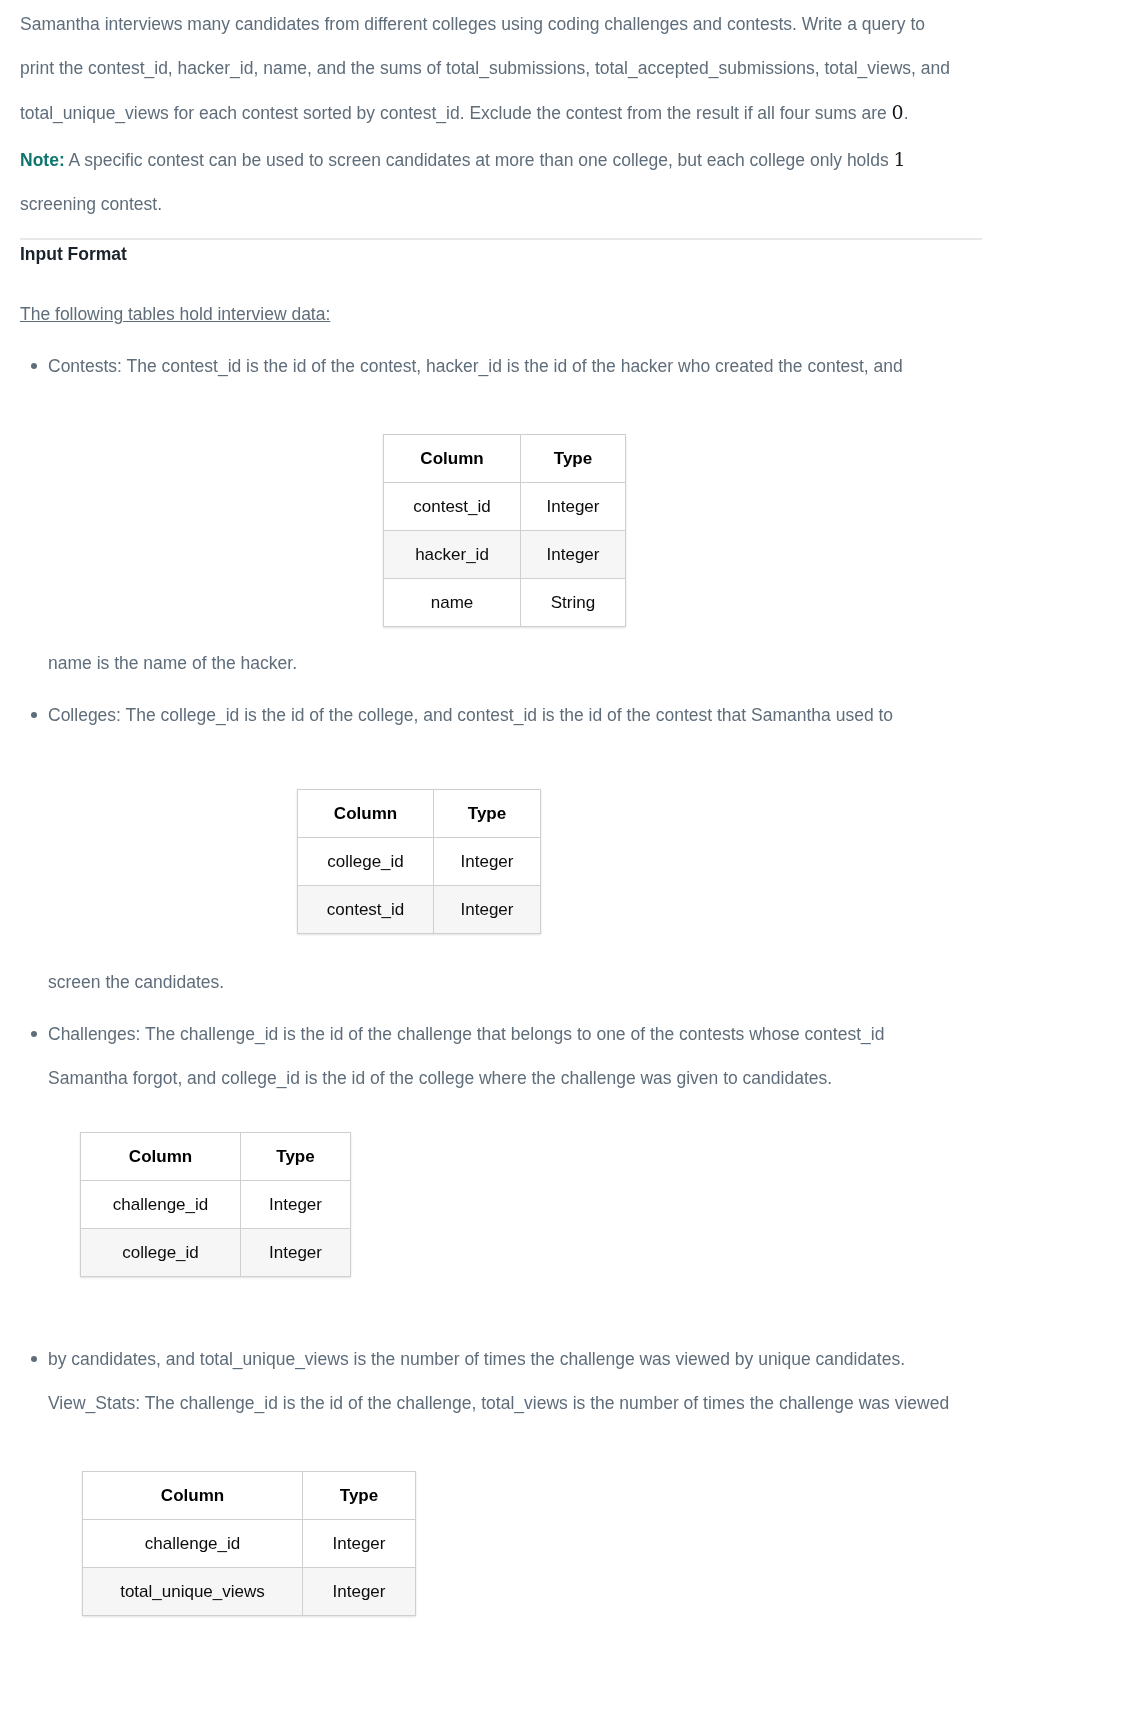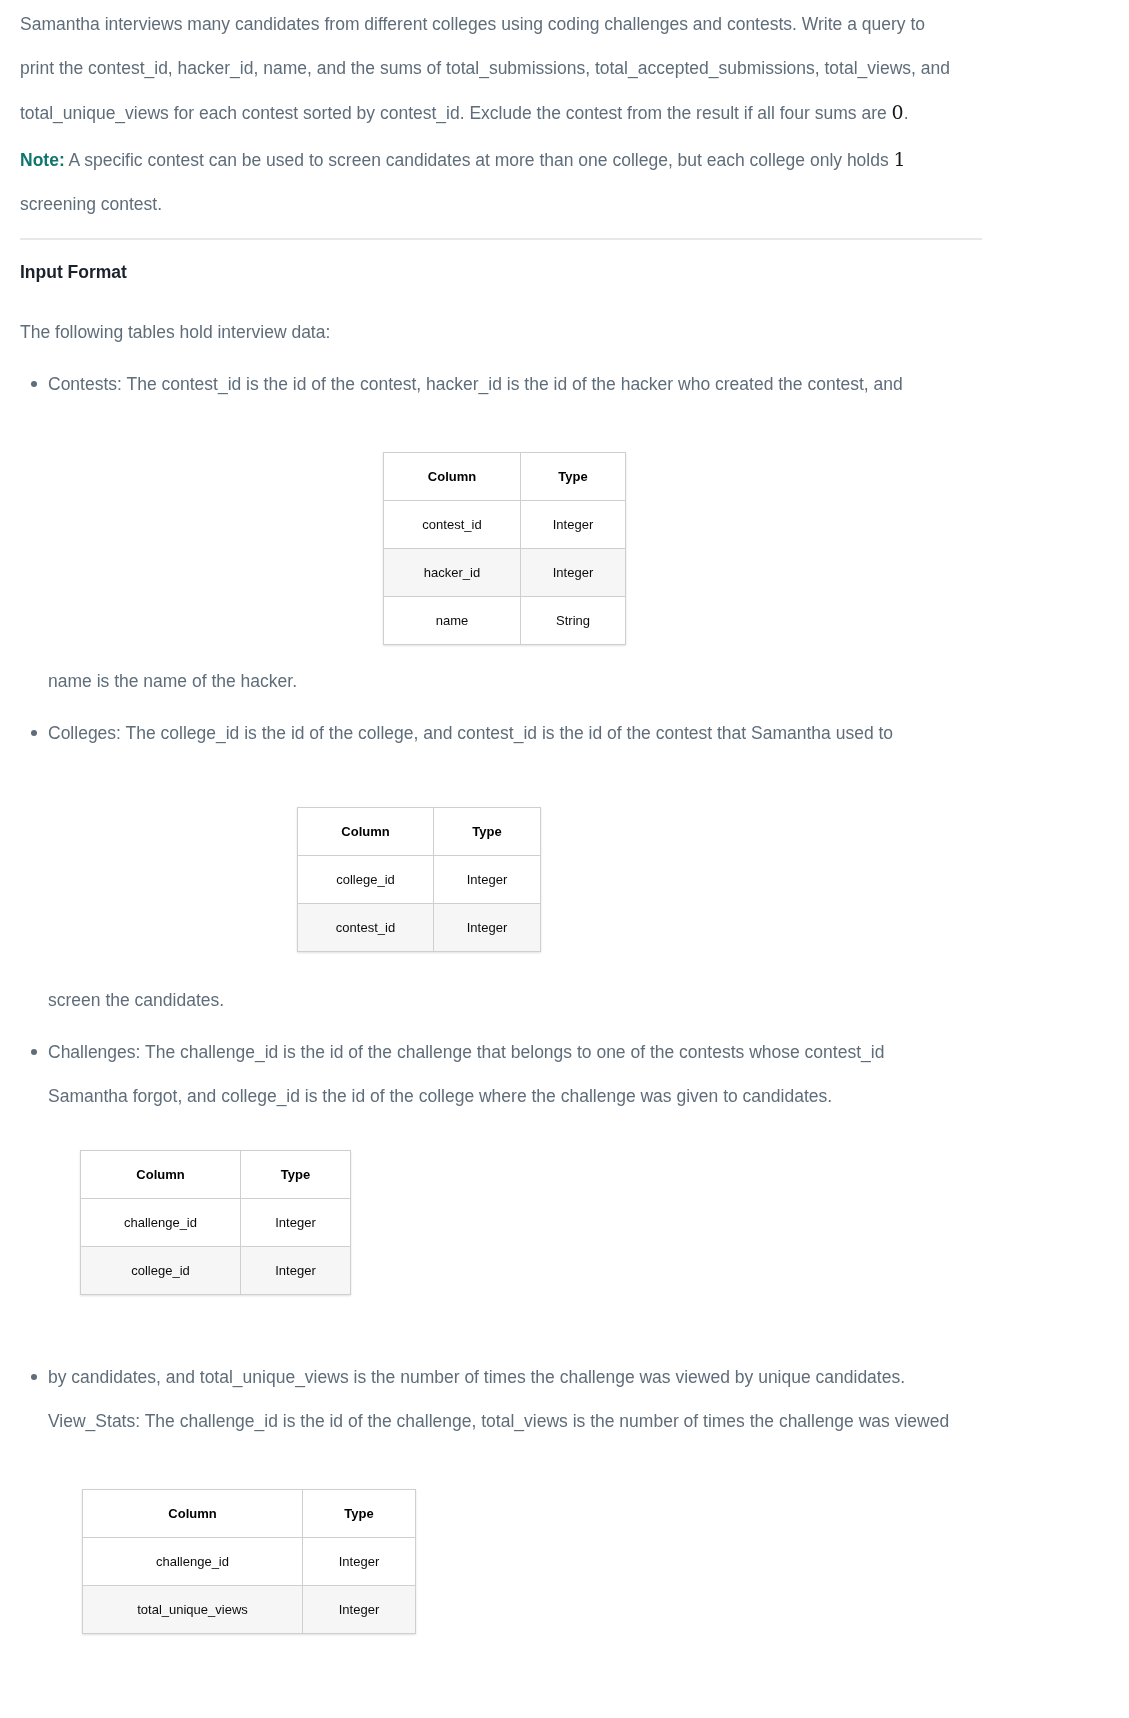--- a/index.html
+++ b/index.html
@@ -18,27 +18,27 @@
   .math{
     font-family:"DejaVu Serif", serif;
     color:#16181d;
     font-size:19px;
   }
   .note-para{margin-top:2px;}
   hr.divider{
     border:none;height:2px;background:#e8e8e8;margin:12px 0 0 0;
   }
   h4.section-heading{
-    margin:18px 0 0 0;
+    margin:0 0 0 0;
     font-size:17.5px;
     line-height:28px;
     font-weight:bold;
     color:#1a222c;
   }
-  .intro-line{margin-top:24px;}
+  .intro-line{margin-top:24px;text-decoration:underline;}
   ul.schema-list{
     list-style:none;
     margin:8px 0 0 0;
     padding:0 0 0 28px;
   }
   ul.schema-list > li{
     position:relative;
     padding-left:0;
     margin:0 0 8px 0;
   }
@@ -48,21 +48,21 @@
     left:-17px;
     top:19px;
     width:6px;height:6px;
     border-radius:50%;
     background:#5f6d7a;
   }
   table.schema{
     border-collapse:collapse;
     border:1px solid #b9b9b9;
     background:#ffffff;
-    font-size:13px;
+    font-size:17px;
     color:#0c0c0c;
     box-shadow:0 1px 2px rgba(0,0,0,0.12);
   }
   table.schema th, table.schema td{
     border:1px solid #cfcfcf;
     text-align:center;
     vertical-align:middle;
     height:48px;
     padding:0 10px;
     box-sizing:border-box;

